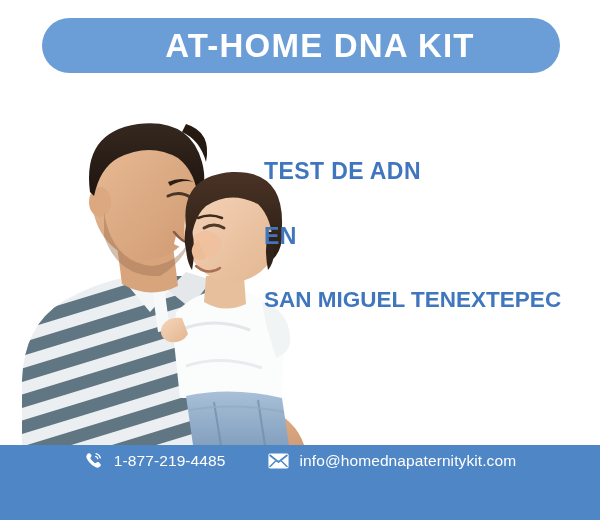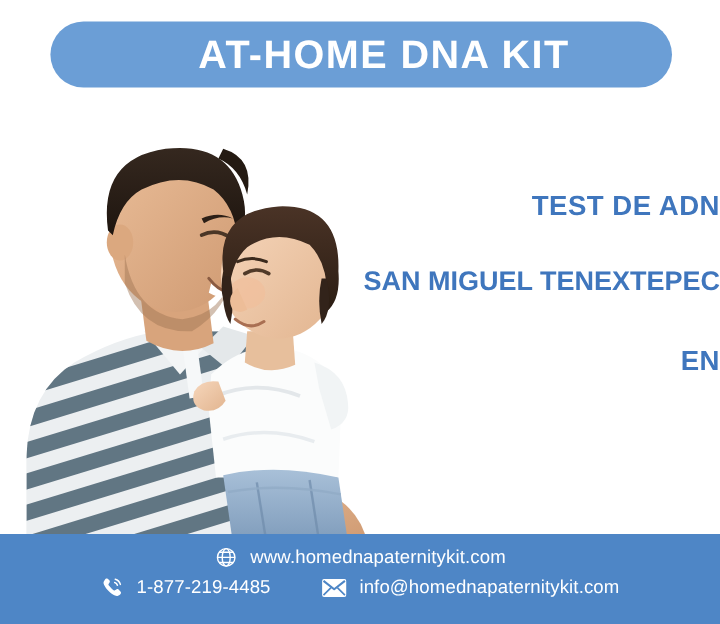--- a/index.html
+++ b/index.html
@@ -52,21 +52,21 @@
     overflow: hidden;
   }
   .photo-svg { display: block; width: 340px; height: 372px; }
 
   
   .headline-block {
     position: absolute;
     left: 264px;
     top: 160px;
     width: 336px;
-    text-align: right;
+    text-align: left;
     color: #3f76bd;
   }
   .headline-line {
     font-size: 23px;
     font-weight: bold;
     letter-spacing: 0.4px;
     line-height: 1;
     white-space: nowrap;
   }
   .headline-line.l1 { margin: 0 0 0 0; }
@@ -225,40 +225,26 @@
       <path d="M198 160 Q188 168 194 178 Q200 182 206 178" fill="#edbd98"></path>
 
       <path d="M196 186 Q208 196 220 188" stroke="#a96f52" stroke-width="2.5" fill="none" stroke-linecap="round"></path>
 
       <path d="M182 238 Q168 236 162 246 Q158 258 170 262 Q182 264 188 254 Z" fill="url(#skinC)"></path>
     </svg>
   </div>
 
   <div class="headline-block">
     <div class="headline-line l1">TEST DE ADN</div>
+    <div class="headline-line l2">EN</div>
     <div class="headline-line l3">SAN MIGUEL TENEXTEPEC</div>
-    <div class="headline-line l2">EN</div>
   </div>
 
   <div class="footer-bar">
 
-    <div class="footer-row row1">
-      <div class="footer-item">
-        <span class="footer-icon">
-          <svg width="19" height="19" viewBox="0 0 24 24" fill="none" stroke="#ffffff" stroke-width="1.5">
-            <circle cx="12" cy="12" r="9.2"></circle>
-            <ellipse cx="12" cy="12" rx="4.2" ry="9.2"></ellipse>
-            <line x1="2.8" y1="12" x2="21.2" y2="12"></line>
-            <line x1="4.3" y1="6.6" x2="19.7" y2="6.6"></line>
-            <line x1="4.3" y1="17.4" x2="19.7" y2="17.4"></line>
-          </svg>
-        </span>
-        <span class="footer-text">www.homednapaternitykit.com</span>
-      </div>
-    </div>
 
     <div class="footer-row row2">
       <div class="footer-item">
         <span class="footer-icon">
           <svg width="19" height="19" viewBox="0 0 24 24">
             <path d="M6.3 2.7c-.8 0-1.6.5-2 1.2L3.2 5.8c-.5.9-.4 2 .2 3.3
                      1 2.2 2.7 4.6 4.8 6.7 2.1 2.1 4.5 3.8 6.7 4.8
                      1.3.6 2.4.7 3.3.2l1.9-1.1c.7-.4 1.2-1.2 1.2-2
                      0-.5-.2-1-.6-1.4l-2-2c-.6-.6-1.6-.7-2.3-.2l-1.5 1
                      c-.4.3-1 .3-1.4-.1-1-.8-1.9-1.6-2.7-2.5-.9-.8-1.7-1.7-2.5-2.7

